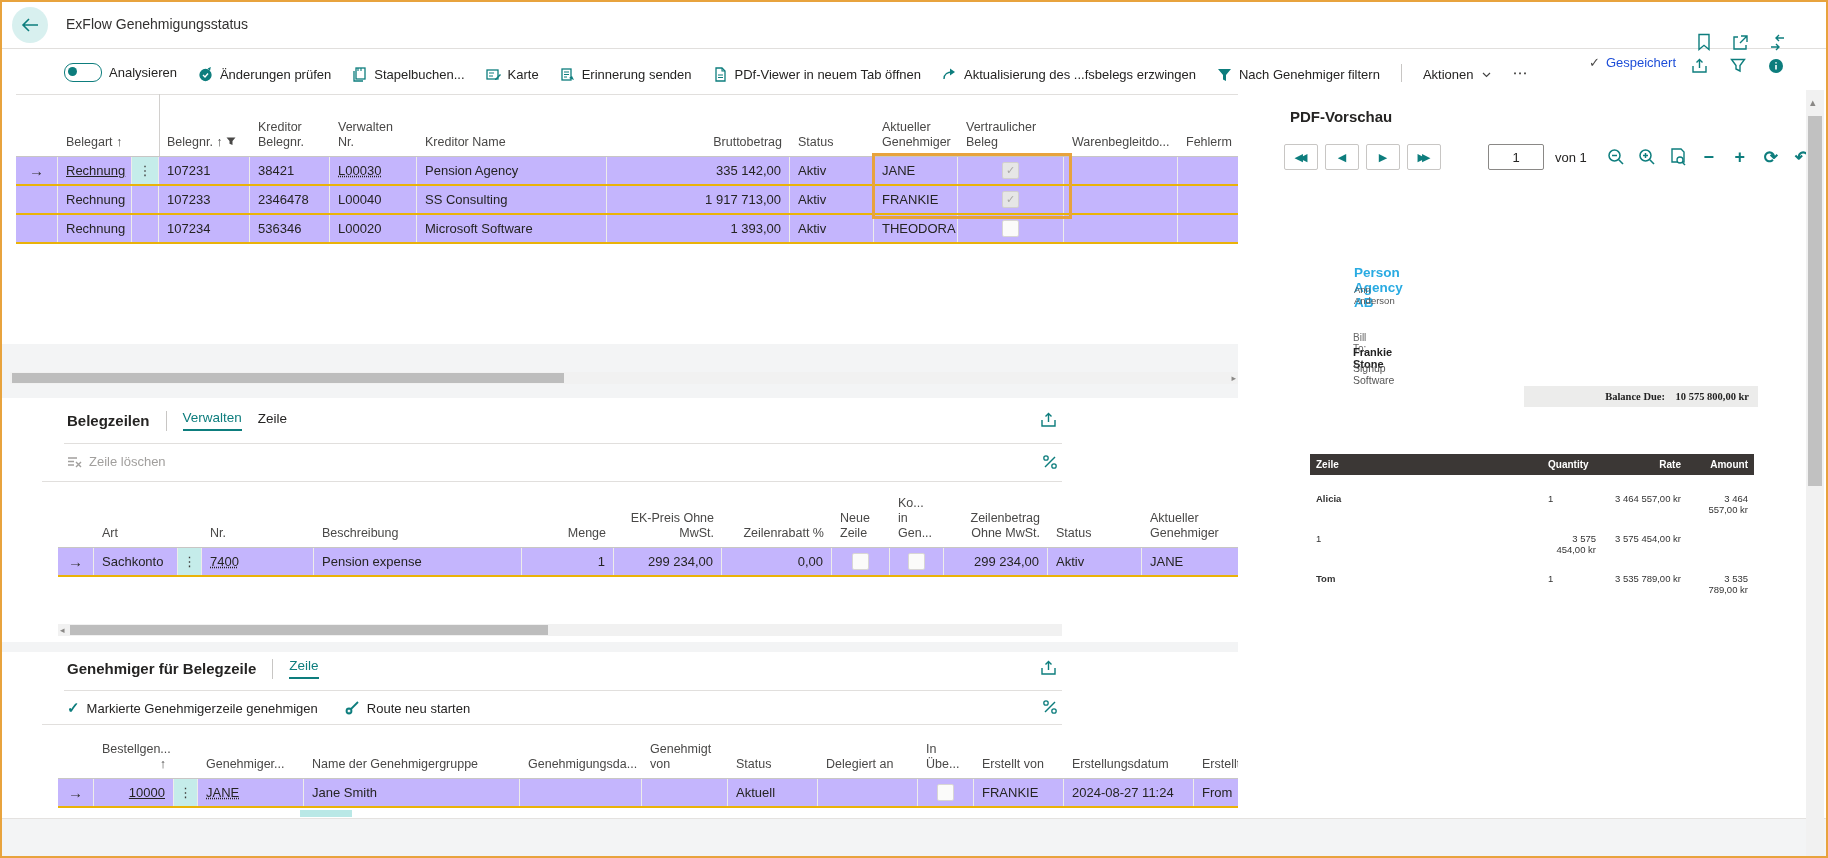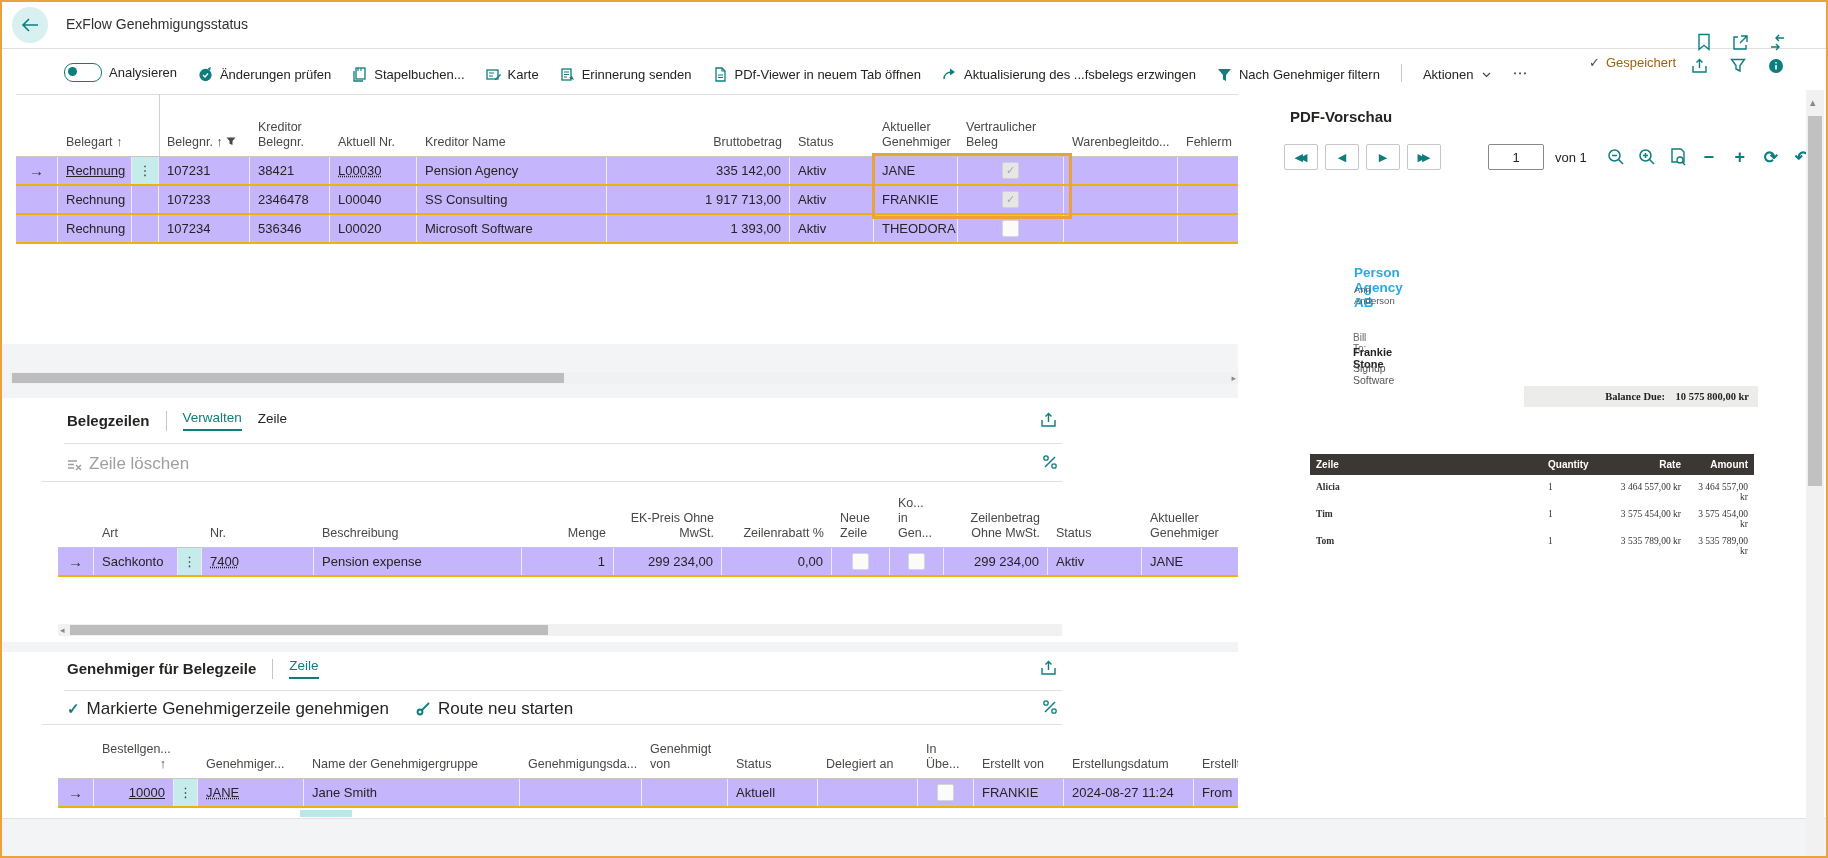--- a/index.html
+++ b/index.html
@@ -7,21 +7,21 @@
         background:#fff;font-family:"Liberation Sans",sans-serif;color:#252423;overflow:hidden;}
   svg{display:block}
   button{background:none;border:none;padding:0;font:inherit;color:inherit;cursor:pointer}
 
   
   .topbar{position:absolute;left:0;top:0;right:0;height:46px;border-bottom:1px solid #e1dfdd;background:#fff;}
   .back-btn{position:absolute;left:10px;top:5px;width:36px;height:36px;border-radius:50%;background:#d8f0ef;
             display:flex;align-items:center;justify-content:center;}
   .title{position:absolute;left:64px;top:14px;font-size:14px;color:#323130;}
   .top-right{position:absolute;right:40px;top:12px;display:flex;align-items:center;gap:20px;}
-  .saved{display:flex;align-items:center;gap:6px;font-size:13px;color:#a16207;margin-top:41px;}
+  .saved{display:flex;align-items:center;gap:6px;font-size:13px;color:#1d4ed8;margin-top:41px;}
   .glyph-check::before{content:"\2713";color:#494847;font-size:13px;}
 
   
   .actionbar{position:absolute;left:0;top:47px;right:0;height:33px;display:flex;align-items:flex-end;
              padding-left:62px;gap:21px;font-size:13px;color:#252423;white-space:nowrap;}
   .tb-item{display:flex;align-items:center;gap:7px;}
   .toggle{width:36px;height:17px;border:1px solid #0d7d7d;border-radius:9px;position:relative;background:#fff;}
   .toggle .knob{position:absolute;left:3px;top:3px;width:9px;height:9px;border-radius:50%;background:#0d7d7d;}
   .vsep{width:1px;height:18px;background:#c8c6c4;}
   .chev{width:9px;height:9px;margin-left:2px;}
@@ -59,21 +59,21 @@
   .frozen-line{position:absolute;width:1px;background:#d2d0ce;}
 
   
   .strip{position:absolute;left:0;background:#f3f4f5;}
   .sec-head{position:absolute;display:flex;align-items:center;gap:16px;}
   .sec-title{font-size:15px;font-weight:bold;color:#252423;}
   .sec-sep{width:1px;height:20px;background:#c8c6c4;}
   .tab{font-size:13.5px;color:#252423;padding-bottom:4px;}
   .tab.active{color:#0d7d7d;border-bottom:2px solid #0d7d7d;}
   .divline{position:absolute;height:1px;background:#e1dfdd;}
-  .act-row{position:absolute;display:flex;align-items:center;gap:26px;font-size:17px;}
+  .act-row{position:absolute;display:flex;align-items:center;gap:26px;font-size:13px;}
   .act{display:flex;align-items:center;gap:7px;}
   .act.disabled{color:#a19f9d;}
   .glyph-bigcheck::before{content:"\2713";color:#0d7d7d;font-weight:bold;font-size:15px;}
   .corner-ic{position:absolute;}
 
   
   .hscroll{position:absolute;height:12px;background:#f1f1f1;}
   .hthumb{position:absolute;top:1px;height:10px;background:#bdbdbd;}
   .sarrow{position:absolute;top:0;font-size:9px;color:#8a8886;line-height:12px;}
   .vscroll{position:absolute;width:18px;background:#f1f1f1;}
@@ -106,21 +106,21 @@
   .inv-billto{position:absolute;left:1351px;font-size:10px;color:#666;}
   .kv{position:absolute;font-size:10px;}
   .balance{position:absolute;left:1522px;top:384px;width:234px;height:21px;background:#ececeb;font-family:Liberation Serif, serif;}
   .balance .k{position:absolute;right:93px;top:5px;font-size:10.5px;font-weight:bold;color:#222;}
   .balance .v{position:absolute;right:9px;top:5px;font-size:10.5px;font-weight:bold;color:#222;}
   .itbl{position:absolute;left:1308px;top:452px;width:444px;font-size:9.5px;}
   .itbl .ihead{display:grid;grid-template-columns:232px 60px 85px 67px;background:#3b3735;color:#fff;
                font-weight:bold;font-size:10px;}
   .itbl .ihead div{padding:5px 6px;}
   .itbl .irow{display:grid;grid-template-columns:232px 60px 85px 67px;}
-  .itbl .irow div{padding:7px 6px 0 6px;color:#333;font-family:Liberation Serif, serif;}
+  .itbl .irow div{padding:18px 6px 0 6px;color:#333;}
   .itbl .iname{font-weight:bold;}
   .itbl .ar{text-align:right;}
   .totals{position:absolute;font-size:9.5px;color:#444;}
 </style>
 </head>
 <body>
 
 <div class="page">
 
   <div class="topbar">
@@ -277,21 +277,21 @@
 
   <div class="gridwrap" style="left:14px;top:92px;width:1222px;border-top:1px solid #e1dfdd;">
     <div class="grow g-main hrow" style="height:61px;">
       <div class="hc"></div>
       <div class="hc">Belegart ↑</div>
       <div class="hc"></div>
       <div class="hc"><span>Belegnr. ↑</span> <span><svg width="10" height="9" viewBox="0 0 10 9" style="display:inline">
               <path d="M0.5 0.5h9L6.5 4v4l-3-1.3V4z" fill="#494847"></path>
             </svg></span></div>
       <div class="hc">Kreditor Belegnr.</div>
-      <div class="hc">Aktuell Nr.</div>
+      <div class="hc">Verwalten Nr.</div>
       <div class="hc">Kreditor Name</div>
       <div class="hc ar">Bruttobetrag</div>
       <div class="hc">Status</div>
       <div class="hc">Aktueller Genehmiger</div>
       <div class="hc">Vertraulicher Beleg</div>
       <div class="hc">Warenbegleitdo...</div>
       <div class="hc">Fehlerm</div>
     </div>
 
     <div class="grow g-main drow">
@@ -617,21 +617,20 @@
         <div class="ar">Rate</div>
         <div class="ar">Amount</div>
       </div>
       <div class="irow">
         <div class="iname">Alicia</div>
         <div>1</div>
         <div class="ar">3 464 557,00 kr</div>
         <div class="ar">3 464 557,00 kr</div>
       </div>
       <div class="irow">
-        <div class="iname">Tim</div>
         <div>1</div>
         <div class="ar">3 575 454,00 kr</div>
         <div class="ar">3 575 454,00 kr</div>
       </div>
       <div class="irow">
         <div class="iname">Tom</div>
         <div>1</div>
         <div class="ar">3 535 789,00 kr</div>
         <div class="ar">3 535 789,00 kr</div>
       </div>

